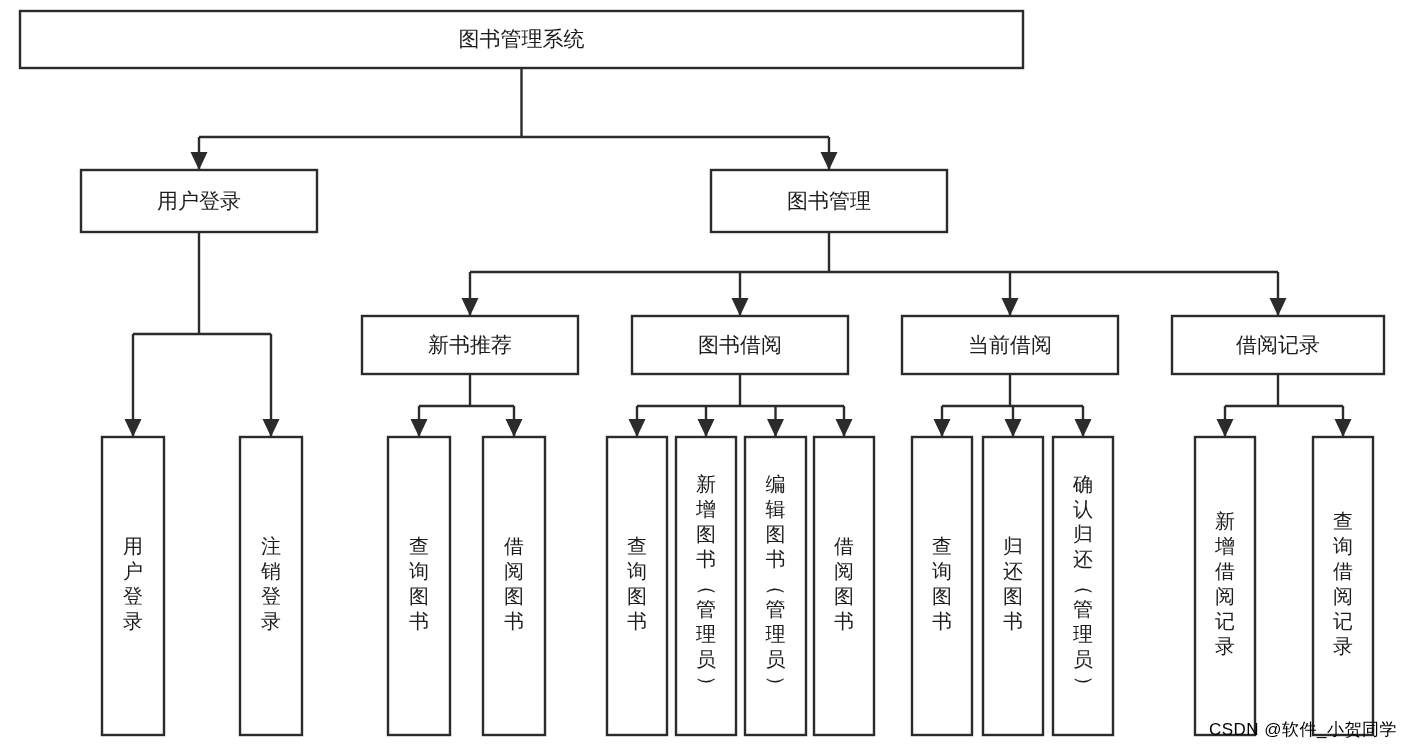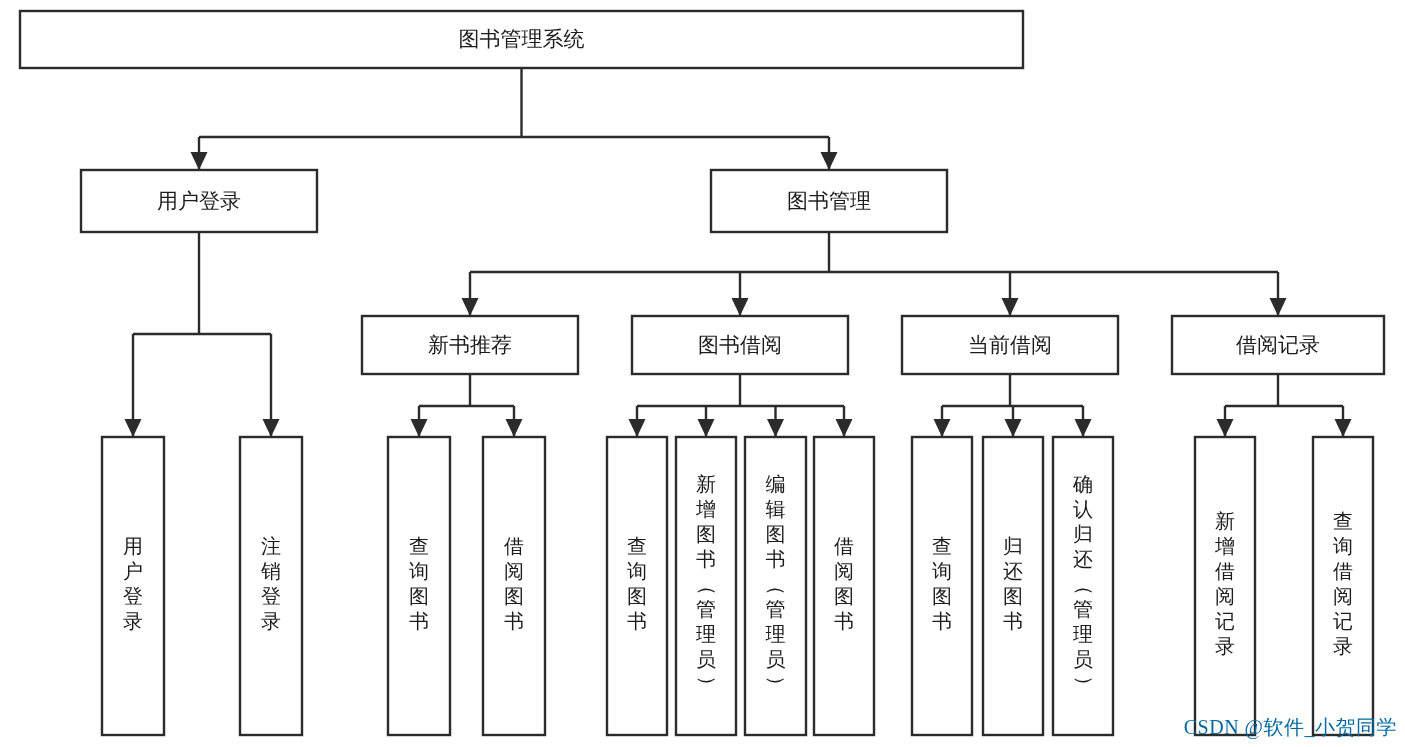--- a/index.html
+++ b/index.html
@@ -58,23 +58,23 @@
     font-family: "Liberation Sans", "DejaVu Sans", sans-serif;
     fill: #1c1c1c;
     font-size: 20px;
     text-anchor: middle;
     dominant-baseline: middle;
   }
   .watermark {
     position: absolute;
     right: 8px;
     bottom: 6px;
-    font-family: Liberation Serif, serif;
-    font-size: 20px;
-    color: #0369a1;
+    font-family: Liberation Sans, sans-serif;
+    font-size: 17px;
+    color: #000000;
     letter-spacing: 0.5px;
     user-select: none;
     pointer-events: none;
   }
 </style>
 </head>
 <body>
 
 <div id="diagram-root">
   <svg id="tree-svg" viewBox="0 0 1405 747" xmlns="http://www.w3.org/2000/svg">

